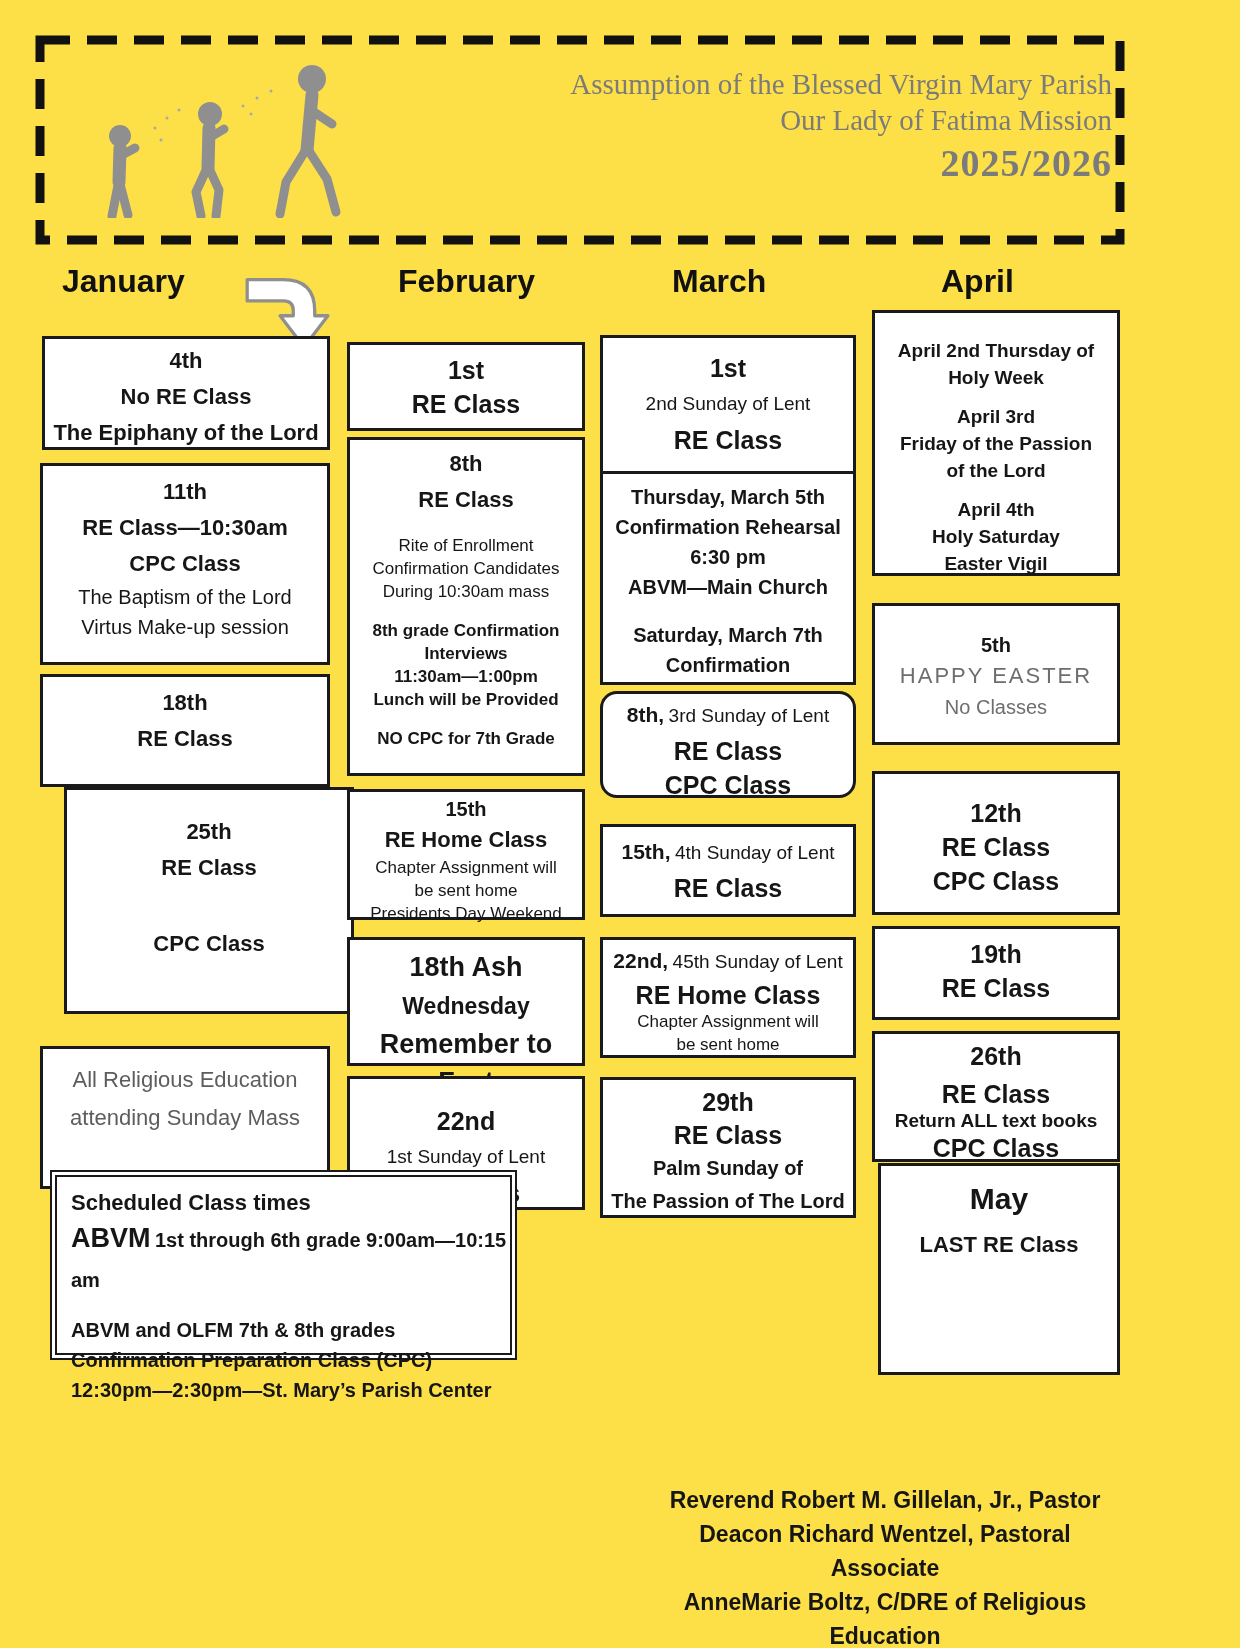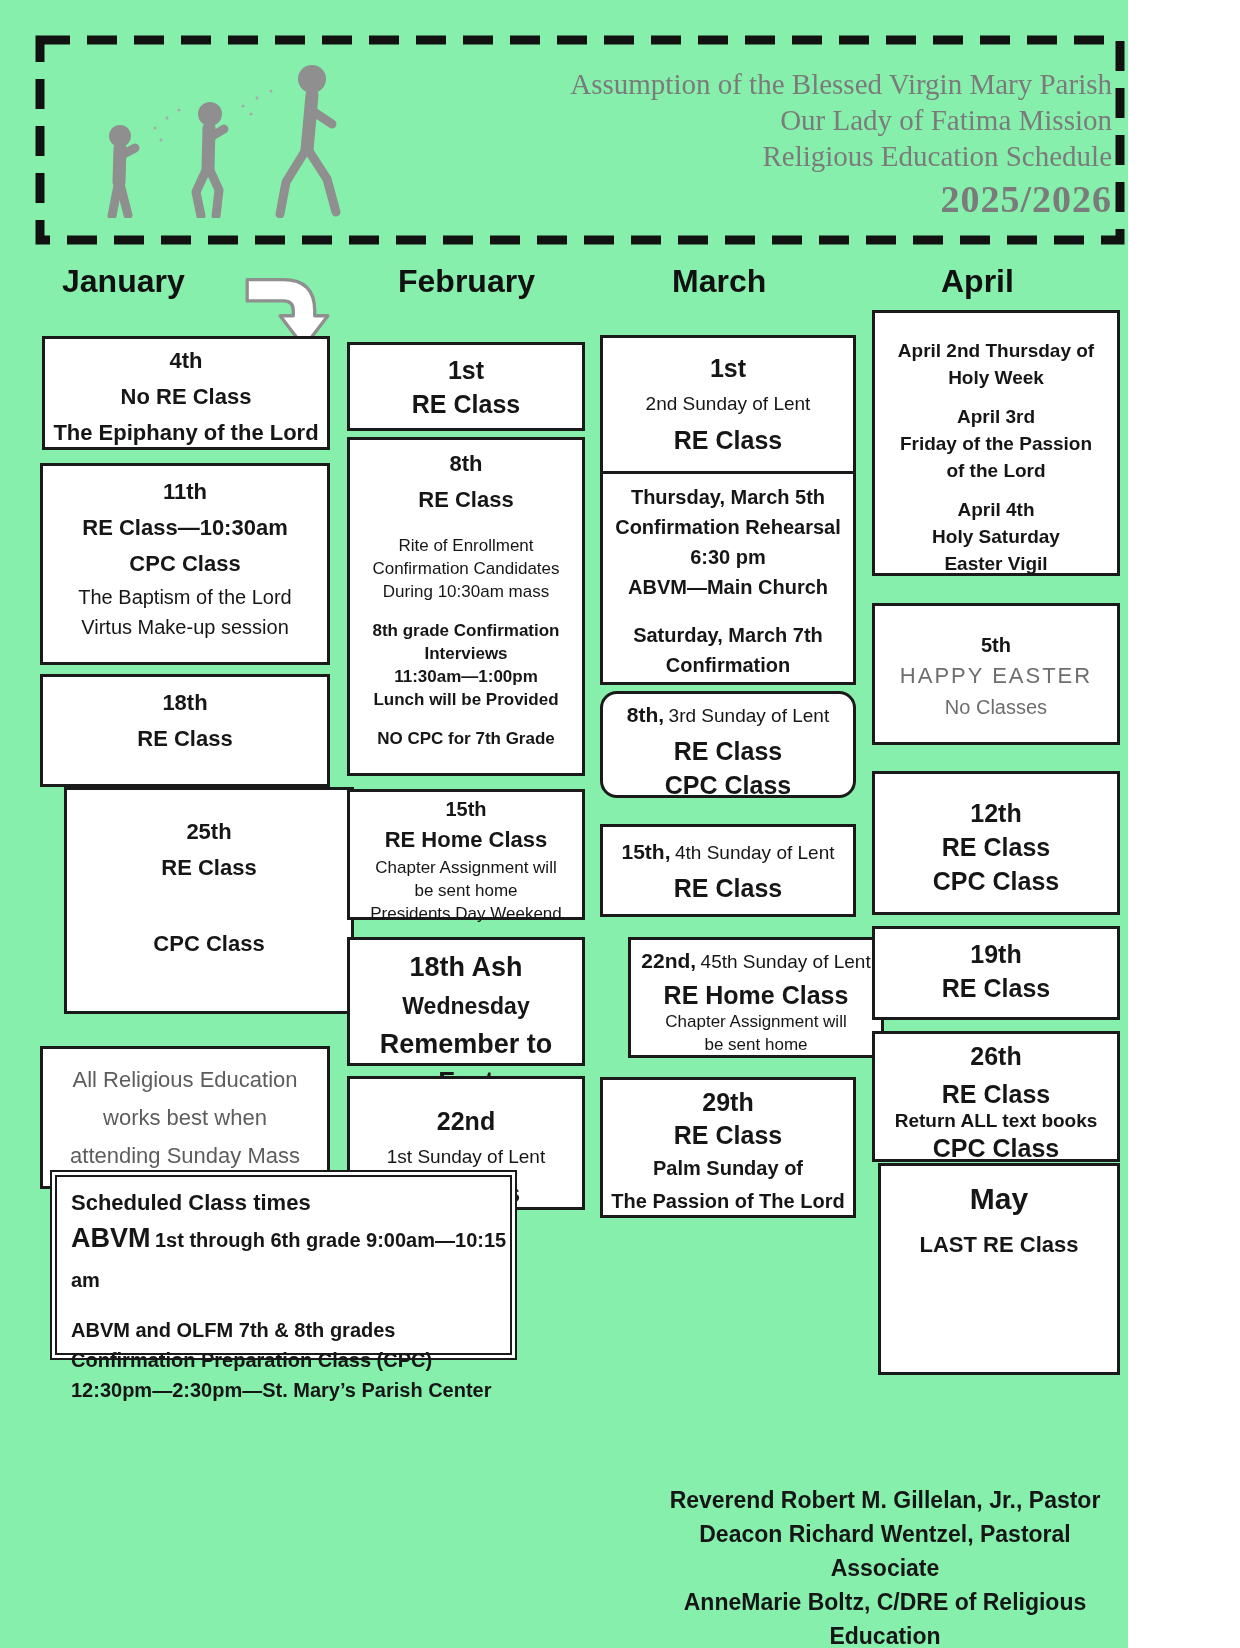--- a/index.html
+++ b/index.html
@@ -1,16 +1,16 @@
 <!DOCTYPE html>
 <html><head>
 <meta charset="utf-8">
 <style>
   html,body { margin:0; padding:0; background:#ffffff; }
-  .page { position:relative; width:1128px; height:1648px; background:#86efac;
+  .page { position:relative; width:1240px; height:1648px; background:#fde047;
           font-family:"Liberation Sans", sans-serif; color:#161616; overflow:hidden; }
 
   
   .hdr-border { position:absolute; left:35px; top:35px; }
   .logo { position:absolute; left:55px; top:58px; }
   .hdr-text { position:absolute; left:500px; top:66px; width:612px; text-align:right;
               font-family:"Liberation Serif", serif; color:#7b7b7b; }
   .hdr-line { font-size:29px; line-height:36px; }
   .hdr-year { font-size:38px; font-weight:bold; line-height:50px; letter-spacing:1px; }
 
@@ -101,21 +101,20 @@
           <circle cx="216" cy="33" r="1.5"></circle>
         <circle cx="106" cy="82" r="1.5"></circle>
           <circle cx="196" cy="56" r="1.5"></circle>
       </g>
     </svg>
   </div>
 
   <div class="hdr-text">
     <div class="hdr-line">Assumption of the Blessed Virgin Mary Parish</div>
     <div class="hdr-line">Our Lady of Fatima Mission</div>
-    <div class="hdr-line">Religious Education Schedule</div>
     <div class="hdr-year">2025/2026</div>
   </div>
 
   <div class="month" style="left:62px; top:263px;">January</div>
   <div class="month" style="left:398px; top:263px;">February</div>
   <div class="month" style="left:672px; top:263px;">March</div>
   <div class="month" style="left:941px; top:263px;">April</div>
 
   <div class="arrow">
     <svg width="100" height="84" viewBox="0 0 120 102" xmlns="http://www.w3.org/2000/svg">
@@ -144,21 +143,20 @@
 
   <div class="box pt10" style="left:40px; top:787px; width:290px; height:227px;margin-left:24px;">
     <div class="t22">25th</div>
     <div class="t22">RE Class</div>
     <div class="sp40"></div>
     <div class="t22">CPC Class</div>
   </div>
 
   <div class="box pt12" style="left:40px; top:1022px; width:290px; height:143px;margin-top:24px;">
     <div class="gray-note">All Religious Education</div>
-    <div class="gray-note">works best when</div>
     <div class="gray-note">attending Sunday Mass</div>
   </div>
 
   <div class="box pt8" style="left:347px; top:342px; width:238px; height:89px;">
     <div class="t21">1st</div>
     <div class="t21">RE Class</div>
   </div>
 
   <div class="box pt6" style="left:347px; top:437px; width:238px; height:339px;">
     <div class="t22">8th</div>
@@ -216,21 +214,21 @@
     <div class="mix34"><span class="dayb">8th,</span> <span class="restr">3rd Sunday of Lent</span></div>
     <div class="t21">RE Class</div>
     <div class="t21">CPC Class</div>
   </div>
 
   <div class="box pt8" style="left:600px; top:824px; width:256px; height:93px;">
     <div class="mix34"><span class="dayb">15th,</span> <span class="restr">4th Sunday of Lent</span></div>
     <div class="t21">RE Class</div>
   </div>
 
-  <div class="box pt4" style="left:628px; top:937px; width:256px; height:121px;">
+  <div class="box pt4" style="left:600px; top:937px; width:256px; height:121px;">
     <div class="mix34"><span class="dayb">22nd,</span> <span class="restr">45th Sunday of Lent</span></div>
     <div class="t21" style="line-height:30px;">RE Home Class</div>
     <div class="r17">Chapter Assignment will</div>
     <div class="r17">be sent home</div>
   </div>
 
   <div class="box pt6" style="left:600px; top:1077px; width:256px; height:141px;">
     <div class="t21" style="line-height:33px;">29th</div>
     <div class="t21" style="line-height:33px;">RE Class</div>
     <div class="t20" style="line-height:33px;">Palm Sunday of</div>

